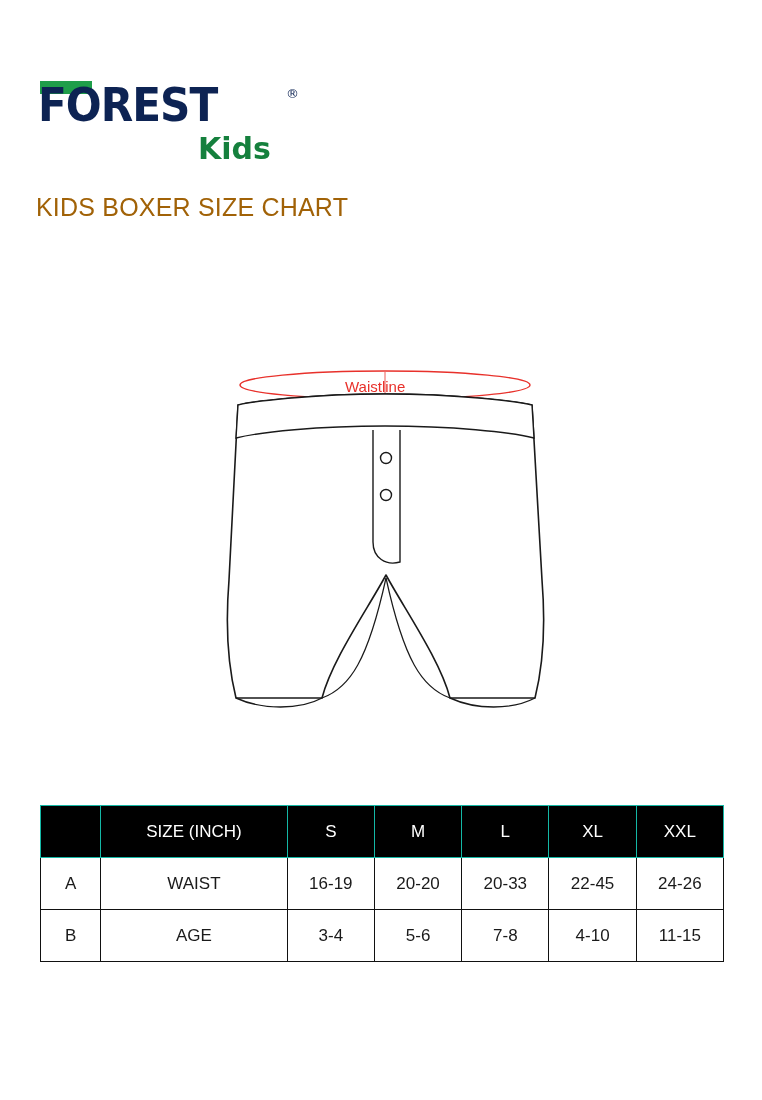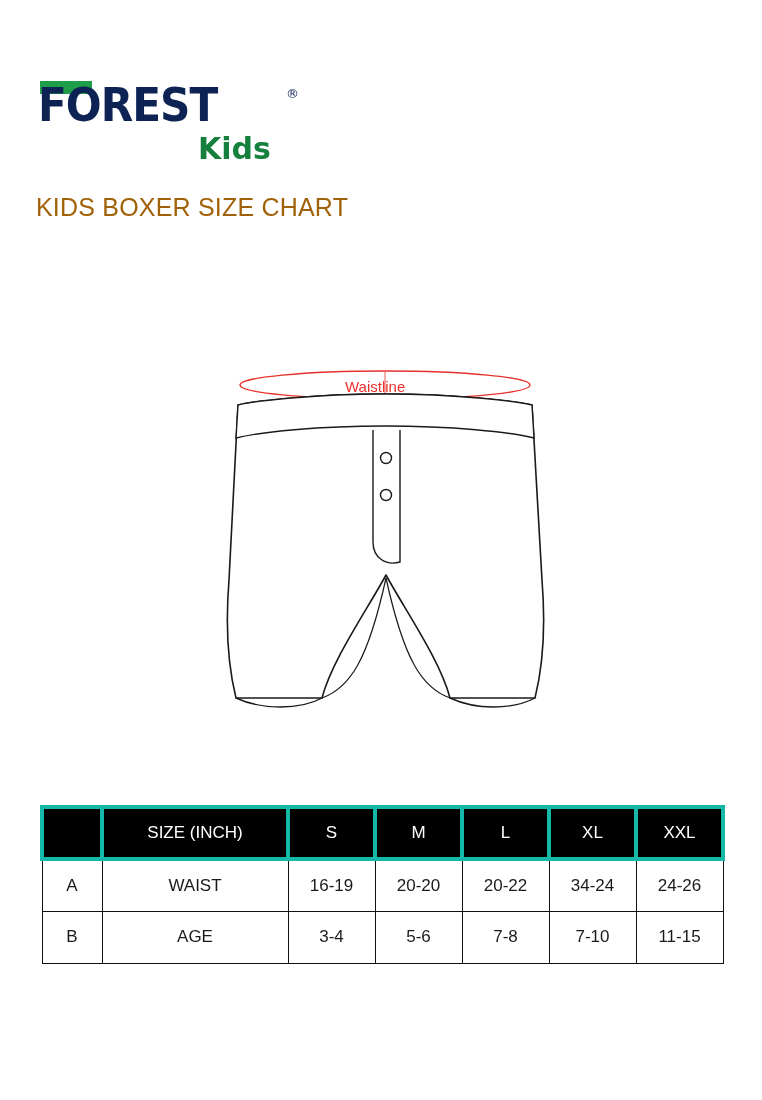--- a/index.html
+++ b/index.html
@@ -121,21 +121,21 @@
     text-align: center;
     font-size: 17px;
     font-weight: 400;
     font-family: "Liberation Sans", sans-serif;
     color: #1a1a1a;
     padding: 0 4px;
   }
   .size-table thead th {
     background: #000000;
     color: #ffffff;
-    border: 4px solid #14b8a6;
+    border: 1px solid #14b8a6;
     font-weight: 400;
   }
   .col-mark { width: 60px; }
   .col-label { width: 186px; }
   .col-size { width: 87px; }
   .cell-left {
     text-align: left;
     padding-left: 14px;
   }
 </style>
@@ -204,29 +204,29 @@
         <th class="col-size">XL</th>
         <th class="col-size">XXL</th>
       </tr>
     </thead>
     <tbody>
       <tr>
         <td>A</td>
         <td class="cell-left">WAIST</td>
         <td>16-19</td>
         <td>20-20</td>
-        <td>20-22</td>
-        <td>34-24</td>
+        <td>20-33</td>
+        <td>22-45</td>
         <td>24-26</td>
       </tr>
       <tr>
         <td>B</td>
         <td class="cell-left">AGE</td>
         <td>3-4</td>
         <td>5-6</td>
         <td>7-8</td>
-        <td>7-10</td>
+        <td>4-10</td>
         <td>11-15</td>
       </tr>
     </tbody>
   </table>
 
 </div>
 
 </body></html>

